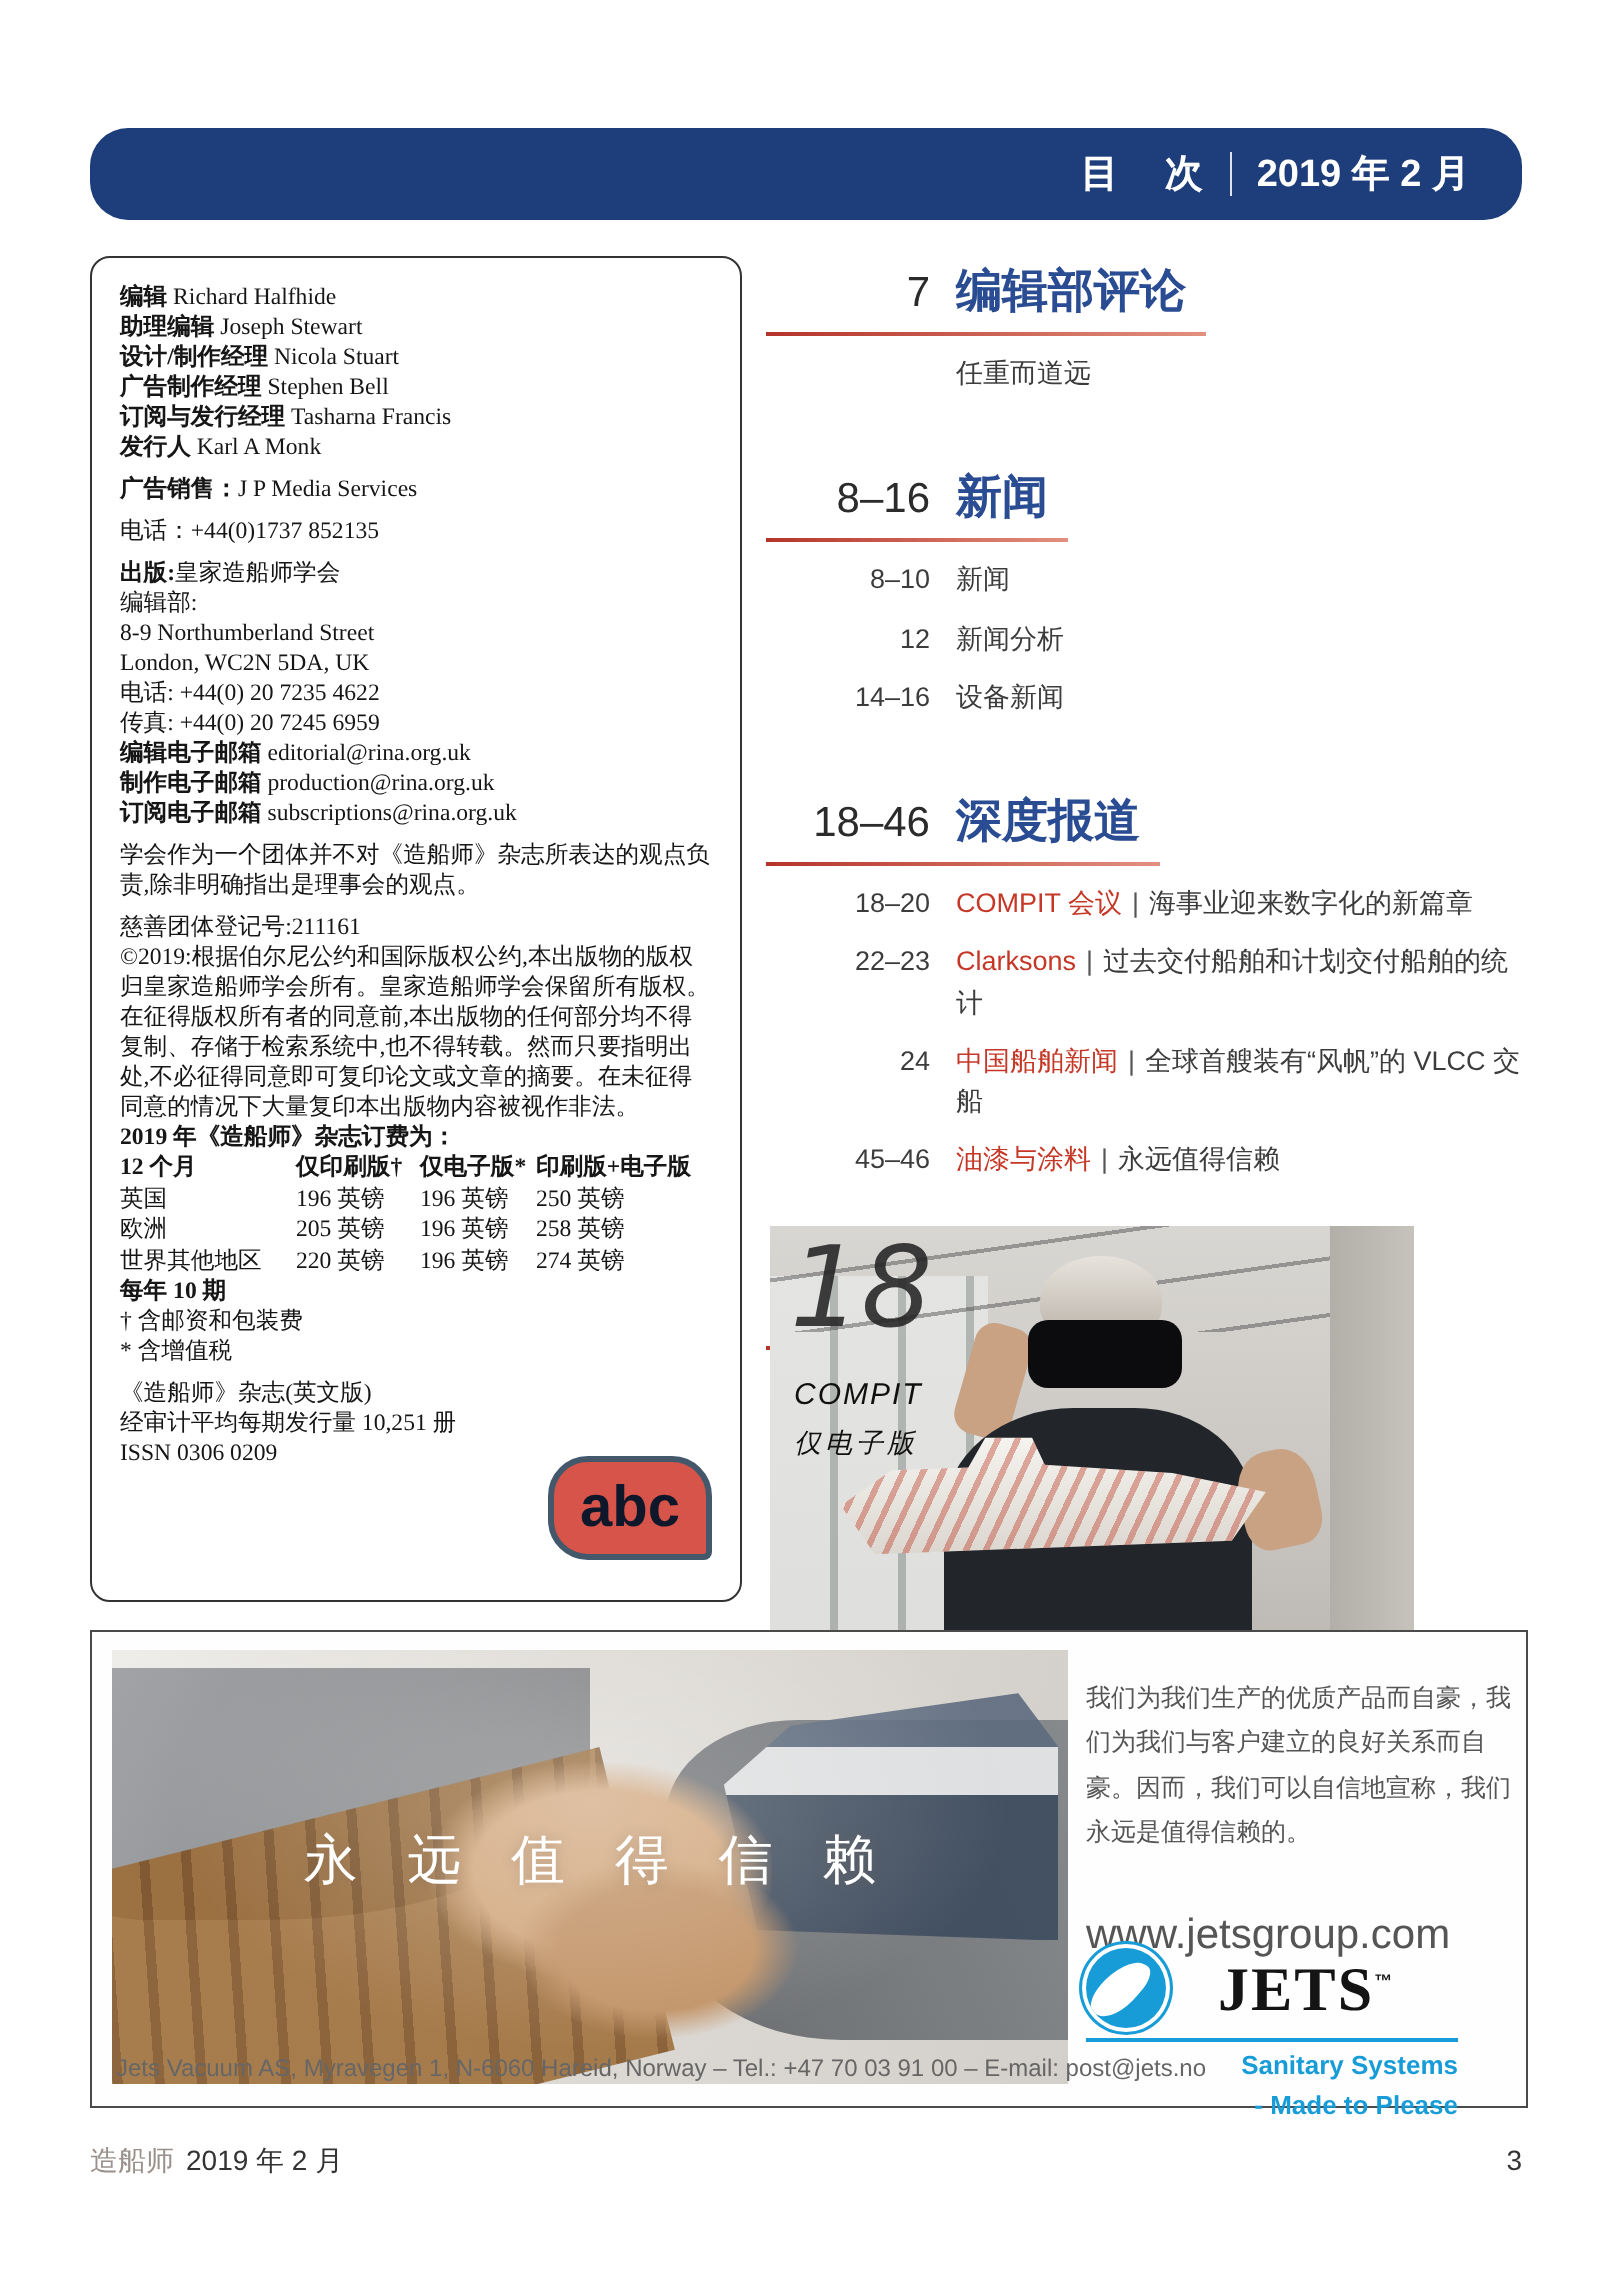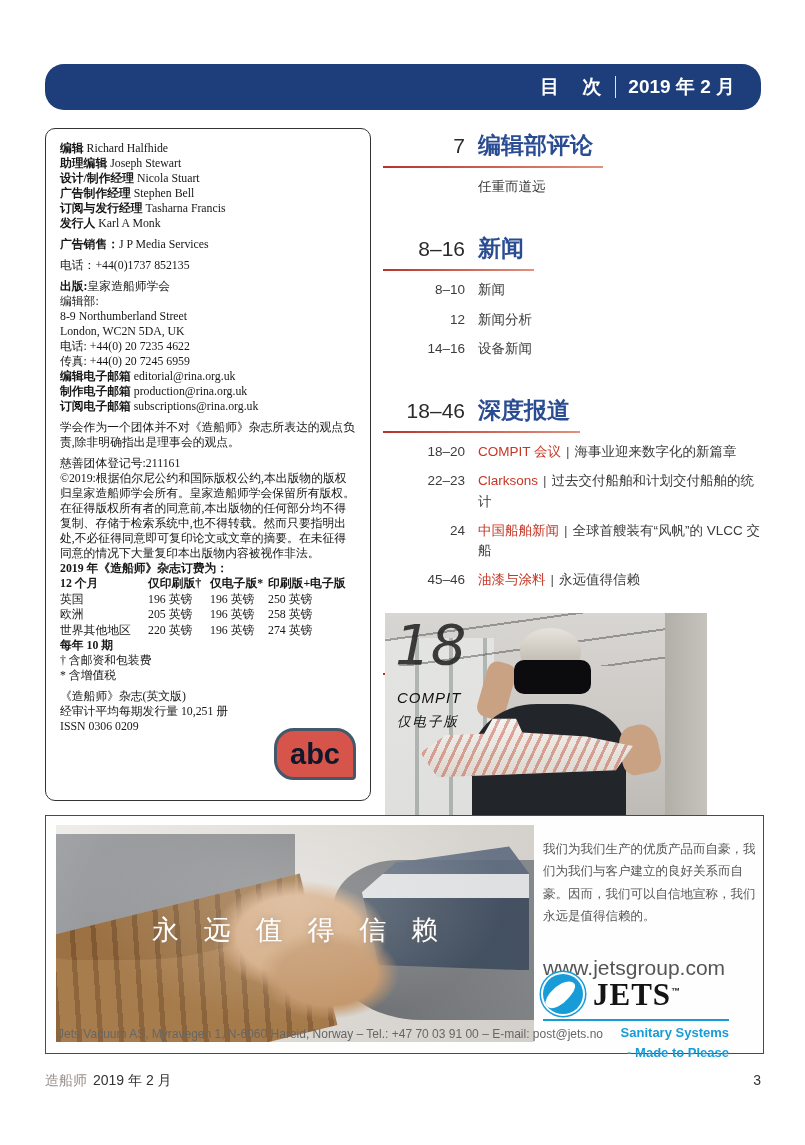--- a/index.html
+++ b/index.html
@@ -105,21 +105,21 @@
       text-shadow:0 0 6px rgba(120,100,80,.35);}
   .ad-copy{position:absolute;left:497px;top:22px;width:215px;font-size:12.5px;
       line-height:1.78;color:#555;}
   .ad-url{position:absolute;left:497px;top:140px;font-size:21px;color:#555;}
   .jets{position:absolute;left:497px;top:158px;width:218px;}
   .jets-row{display:flex;align-items:center;}
   .jets-circle{width:40px;height:40px;border-radius:50%;background:#189cd8;
       box-shadow:0 0 0 2px #fff,0 0 0 3.5px #189cd8;position:relative;overflow:hidden;flex:none;}
   .jets-swoosh{position:absolute;left:20%;top:10%;width:44%;height:82%;background:#fff;
       border-radius:62% 38% 55% 45%;transform:rotate(26deg) skewX(-14deg);}
-  .jets-word{margin-left:10px;font-family:"Liberation Serif","DejaVu Serif",serif;
+  .jets-word{margin-left:26px;font-family:"Liberation Serif","DejaVu Serif",serif;
       font-weight:bold;font-size:31px;color:#141414;letter-spacing:1px;line-height:1;}
   .jets-tm{font-size:9px;vertical-align:super;font-family:"Liberation Sans",sans-serif;color:#141414;}
   .jets-rule{height:1.5px;background:#189cd8;margin-top:5px;width:186px;}
   .jets-sub{color:#189cd8;font-weight:bold;font-size:13px;line-height:1.25;
       text-align:right;width:186px;margin-top:4px;}
   .ad-address{position:absolute;left:12px;bottom:12px;font-size:12px;color:#666;}
 
   
   .footer{position:absolute;left:45px;top:1072px;width:716px;display:flex;
       justify-content:space-between;font-size:14px;color:#333;}

